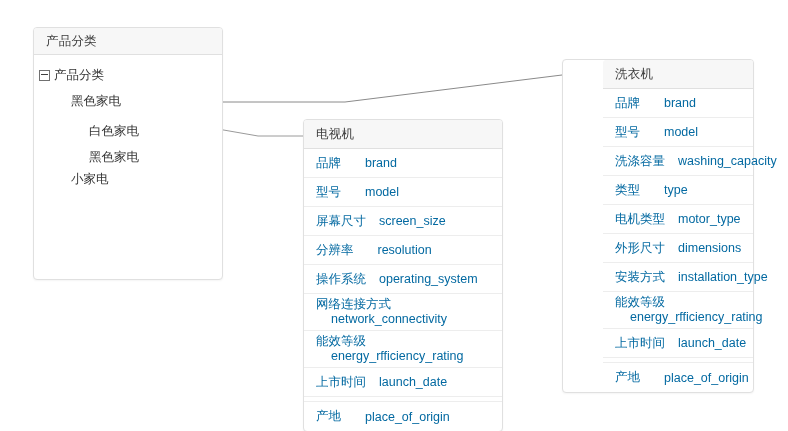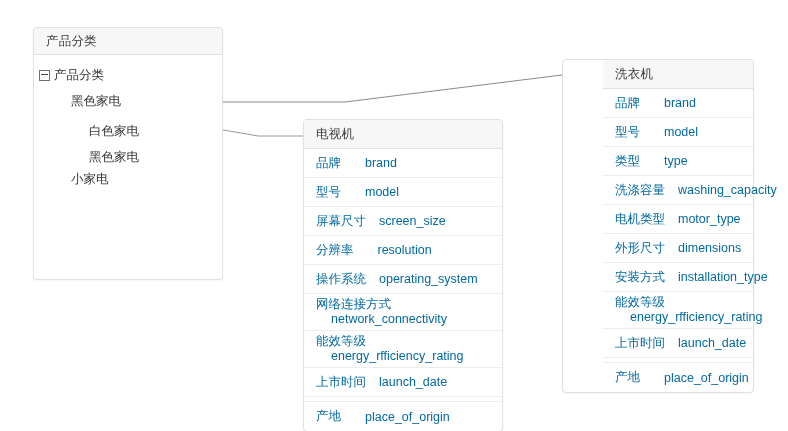--- a/index.html
+++ b/index.html
@@ -253,28 +253,28 @@
       <div class="entity-row">
         <span class="cn">品牌</span>
         <span class="en">brand</span>
       </div>
 
       <div class="entity-row">
         <span class="cn">型号</span>
         <span class="en">model</span>
       </div>
 
+      <div class="entity-row wide-gap">
+        <span class="cn">洗涤容量</span>
+        <span class="en">washing_capacity</span>
+      </div>
+
       <div class="entity-row">
         <span class="cn">类型</span>
         <span class="en">type</span>
-      </div>
-
-      <div class="entity-row wide-gap">
-        <span class="cn">洗涤容量</span>
-        <span class="en">washing_capacity</span>
       </div>
 
       <div class="entity-row wide-gap">
         <span class="cn">电机类型</span>
         <span class="en">motor_type</span>
       </div>
 
       <div class="entity-row wide-gap">
         <span class="cn">外形尺寸</span>
         <span class="en">dimensions</span>

